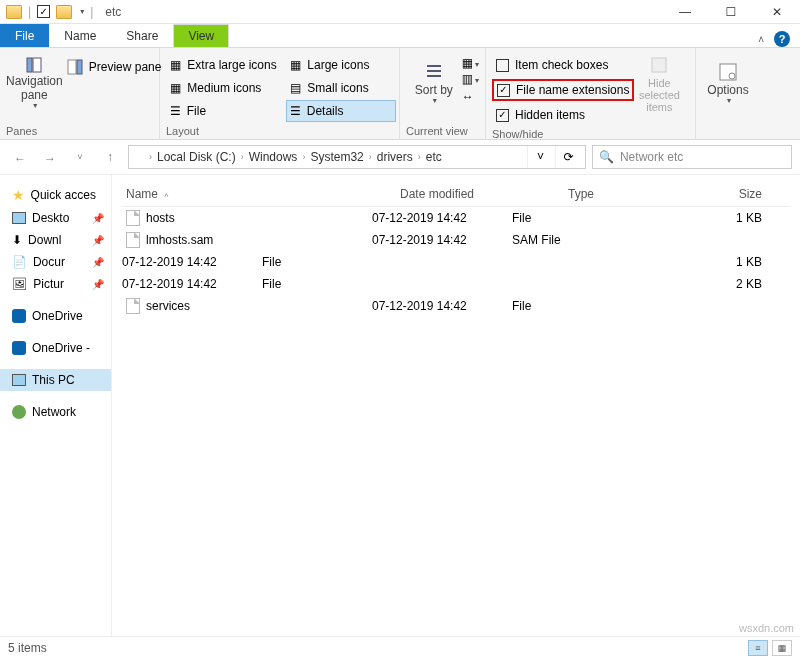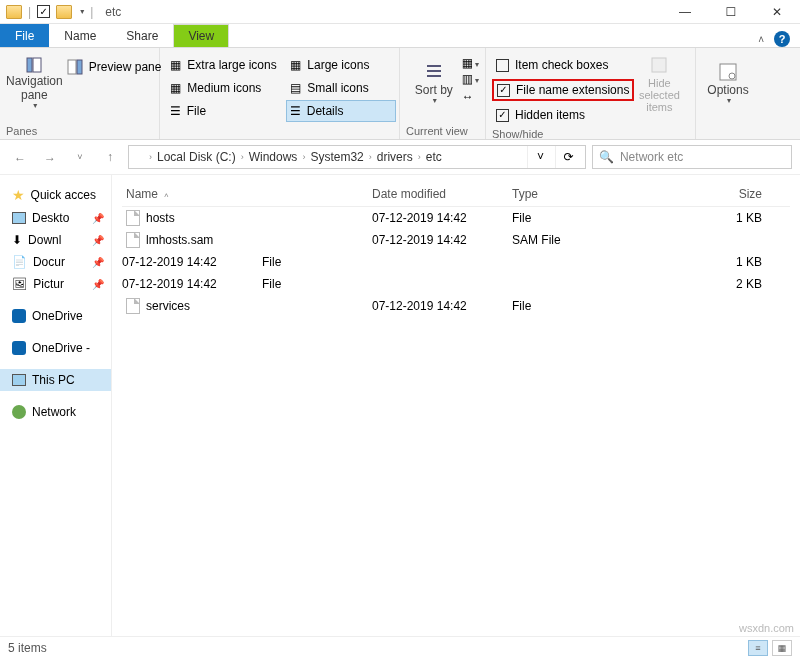--- a/index.html
+++ b/index.html
@@ -55,21 +55,21 @@
 .side-item.sel { background: #cde6f7; }
 .side-space { height: 10px; }
 .star { color:#f5c84c; font-size:14px;}
 .pin { color:#888; margin-left:auto; font-size:10px;}
 .onedrive { width:14px;height:14px; background:#0a64ad; border-radius:3px;}
 .monitor { width:14px;height:12px; border:1px solid #555; background:#9ed0ef; position:relative;}
 .network-ico { width:14px;height:14px; background:#6aa84f; border-radius:50%;}
 
 
 .filelist { flex:1; padding: 6px 10px; }
-.cols { display:flex; border-bottom:1px solid #eee; color:#555; height:26px; align-items:center;}
+.cols { display:flex; border-bottom:1px solid #eee; color:#555; height:26px; align-items:center;gap:28px;}
 .col-name { flex:0 0 250px; padding-left:4px;}
 .col-date { flex:0 0 140px;}
 .col-type { flex:0 0 120px;}
 .col-size { flex:1; text-align:right; padding-right:28px;}
 .sort-ind { font-size:8px; margin-left:6px; color:#888;}
 .row { display:flex; height:22px; align-items:center; }
 .row .col-name { display:flex; align-items:center; gap:6px;}
 .file-icon { width:14px; height:16px; border:1px solid #bbb; background:#fff; position:relative;}
 .file-icon::before { content:""; position:absolute; right:-1px; top:-1px; border:3px solid transparent; border-left-color:#bbb; border-bottom-color:#bbb;}
 
@@ -162,20 +162,21 @@
         <div class="small-row" style="width:118px;">
             <span>☰</span>
             <span>File</span>
           </div>
         <div class="small-row sel" style="width:110px;">
             <span>☰</span>
             <span>Details</span>
           </div>
       </div>
     </div>
+    <div class="group-label">Layout</div>
   </div>
 
   <div class="group" style="width:86px;">
     <div class="group-body">
       <div class="big-btn">
         <svg width="20" height="20" viewBox="0 0 20 20">
             <path d="M3 4h14M3 9h14M3 14h14" stroke="#557" stroke-width="2"></path>
           </svg>
         <span>Sort by</span>
           <span class="drop">▾</span>

